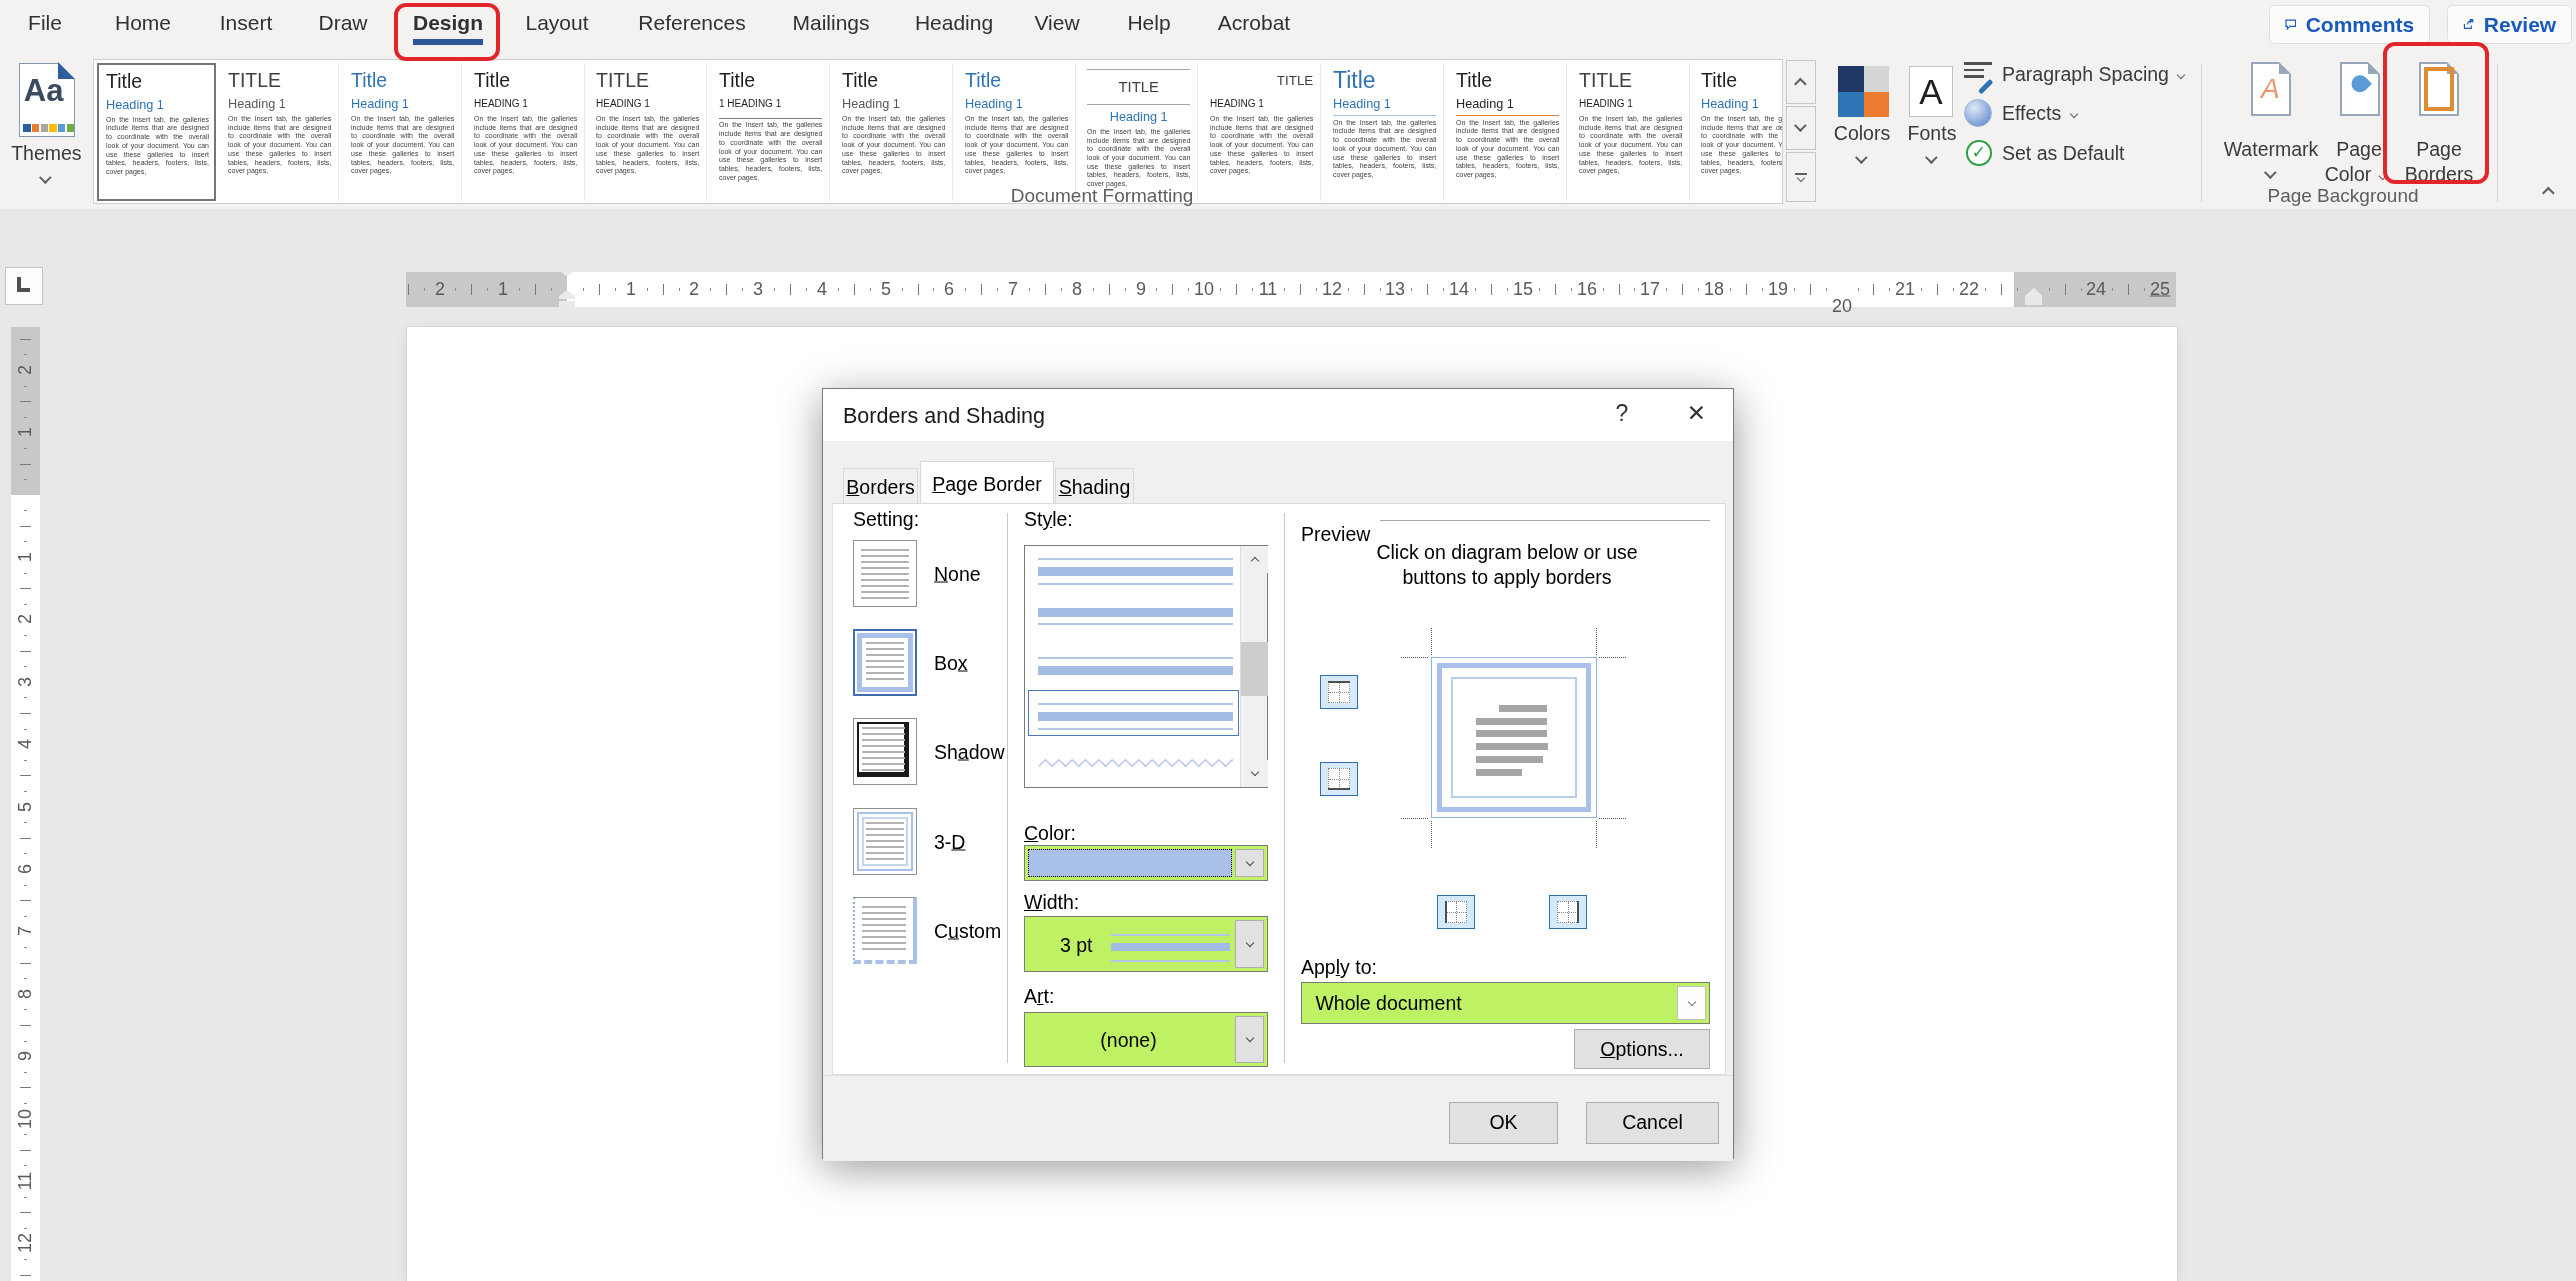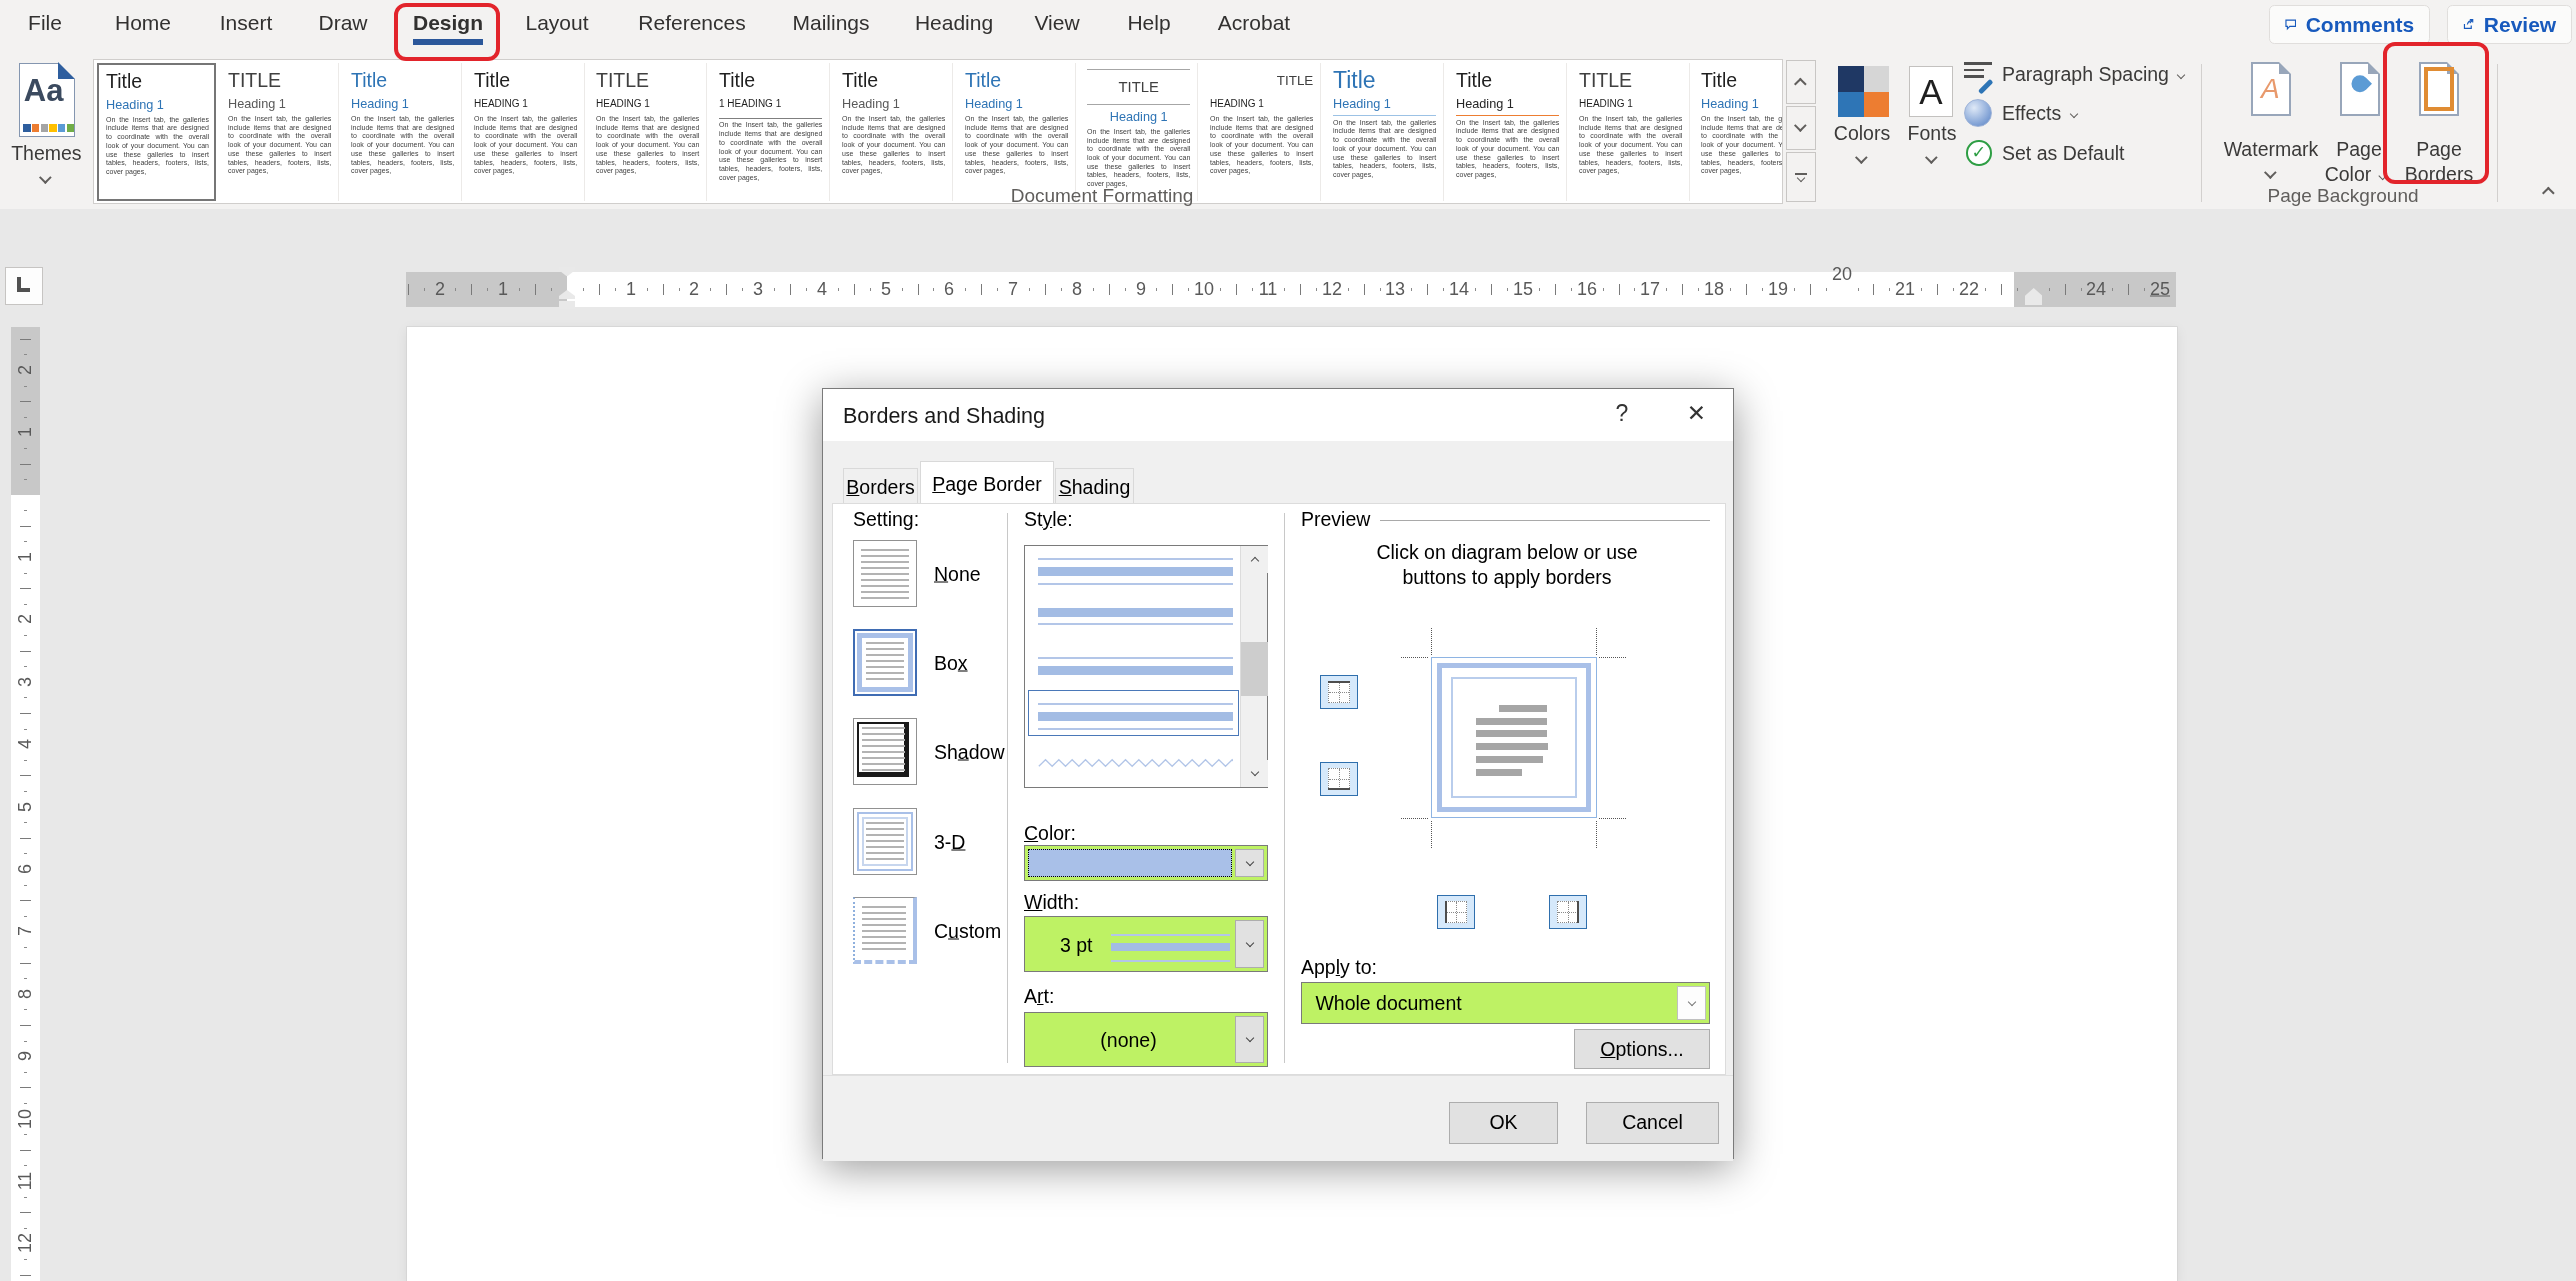--- a/index.html
+++ b/index.html
@@ -437,21 +437,21 @@
       <div class="tickb" style="left: 1276px; top: 12px; width: 1.3px; height: 10.7px;"></div>
       <div class="tickd" style="left: 1292px; top: 16px; width: 1.3px; height: 3.4px;"></div>
       <span class="num" style="left: 1308px; top: 17.4px;">18</span>
       <div class="tickd" style="left: 1324px; top: 16px; width: 1.3px; height: 3.4px;"></div>
       <div class="tickb" style="left: 1340px; top: 12px; width: 1.3px; height: 10.7px;"></div>
       <div class="tickd" style="left: 1356px; top: 16px; width: 1.3px; height: 3.4px;"></div>
       <span class="num" style="left: 1372px; top: 17.4px;">19</span>
       <div class="tickd" style="left: 1388px; top: 16px; width: 1.3px; height: 3.4px;"></div>
       <div class="tickb" style="left: 1404px; top: 12px; width: 1.3px; height: 10.7px;"></div>
       <div class="tickd" style="left: 1420px; top: 16px; width: 1.3px; height: 3.4px;"></div>
-      <span class="num" style="left: 1436px; top: 2px;">20</span>
+      <span class="num" style="left: 1436px; top: 34px;">20</span>
       <div class="tickd" style="left: 1452px; top: 16px; width: 1.3px; height: 3.4px;"></div>
       <div class="tickb" style="left: 1467px; top: 12px; width: 1.3px; height: 10.7px;"></div>
       <div class="tickd" style="left: 1483px; top: 16px; width: 1.3px; height: 3.4px;"></div>
       <span class="num" style="left: 1499px; top: 17.4px;">21</span>
       <div class="tickd" style="left: 1515px; top: 16px; width: 1.3px; height: 3.4px;"></div>
       <div class="tickb" style="left: 1531px; top: 12px; width: 1.3px; height: 10.7px;"></div>
       <div class="tickd" style="left: 1547px; top: 16px; width: 1.3px; height: 3.4px;"></div>
       <span class="num" style="left: 1563px; top: 17.4px;">22</span>
       <div class="tickd" style="left: 1579px; top: 16px; width: 1.3px; height: 3.4px;"></div>
       <div class="tickb" style="left: 1595px; top: 12px; width: 1.3px; height: 10.7px;"></div>
@@ -640,21 +640,21 @@
     <div class="dlg-label" style="left:201px; top:596px;" id="art-label">A<u>r</u>t:</div>
     <div class="combo" style="left:201px; top:623px; width:244px; height:55px;">
       <div style="position:absolute; left:0; right:35px; top:16px; text-align:center; font-size:19.5px;">(none)</div>
       <div class="btn-chev">
           <span class="chev sm" style="border-color:#444; margin-top:-2.7px;"></span>
         </div>
     </div>
 
     <div class="vsep" style="left:461px; top:124px; height:550px; width:0.7px; background:#c8c8c8;"></div>
 
-    <div class="dlg-label" style="left:478px; top:119px;">Preview</div>
+    <div class="dlg-label" style="left:478px; top:134px;">Preview</div>
     <div style="position:absolute; left:557px; top:131px; width:330px; height:0.7px; background:#a9a9a9;"></div>
     <div class="dlg-label" style="left:684px; top:152px; transform:translateX(-50%);">Click on diagram below or use</div>
     <div class="dlg-label" style="left:684px; top:177px; transform:translateX(-50%);">buttons to apply borders</div>
 
     <div class="pv-btn" style="left:497px; top:286px;">
         <div class="mini"></div>
         <div class="pv-edge" style="left:6.7px; right:6.7px; top:5.4px; height:2px;"></div>
       </div>
     <div class="pv-btn" style="left:497px; top:373px;">
         <div class="mini"></div>

